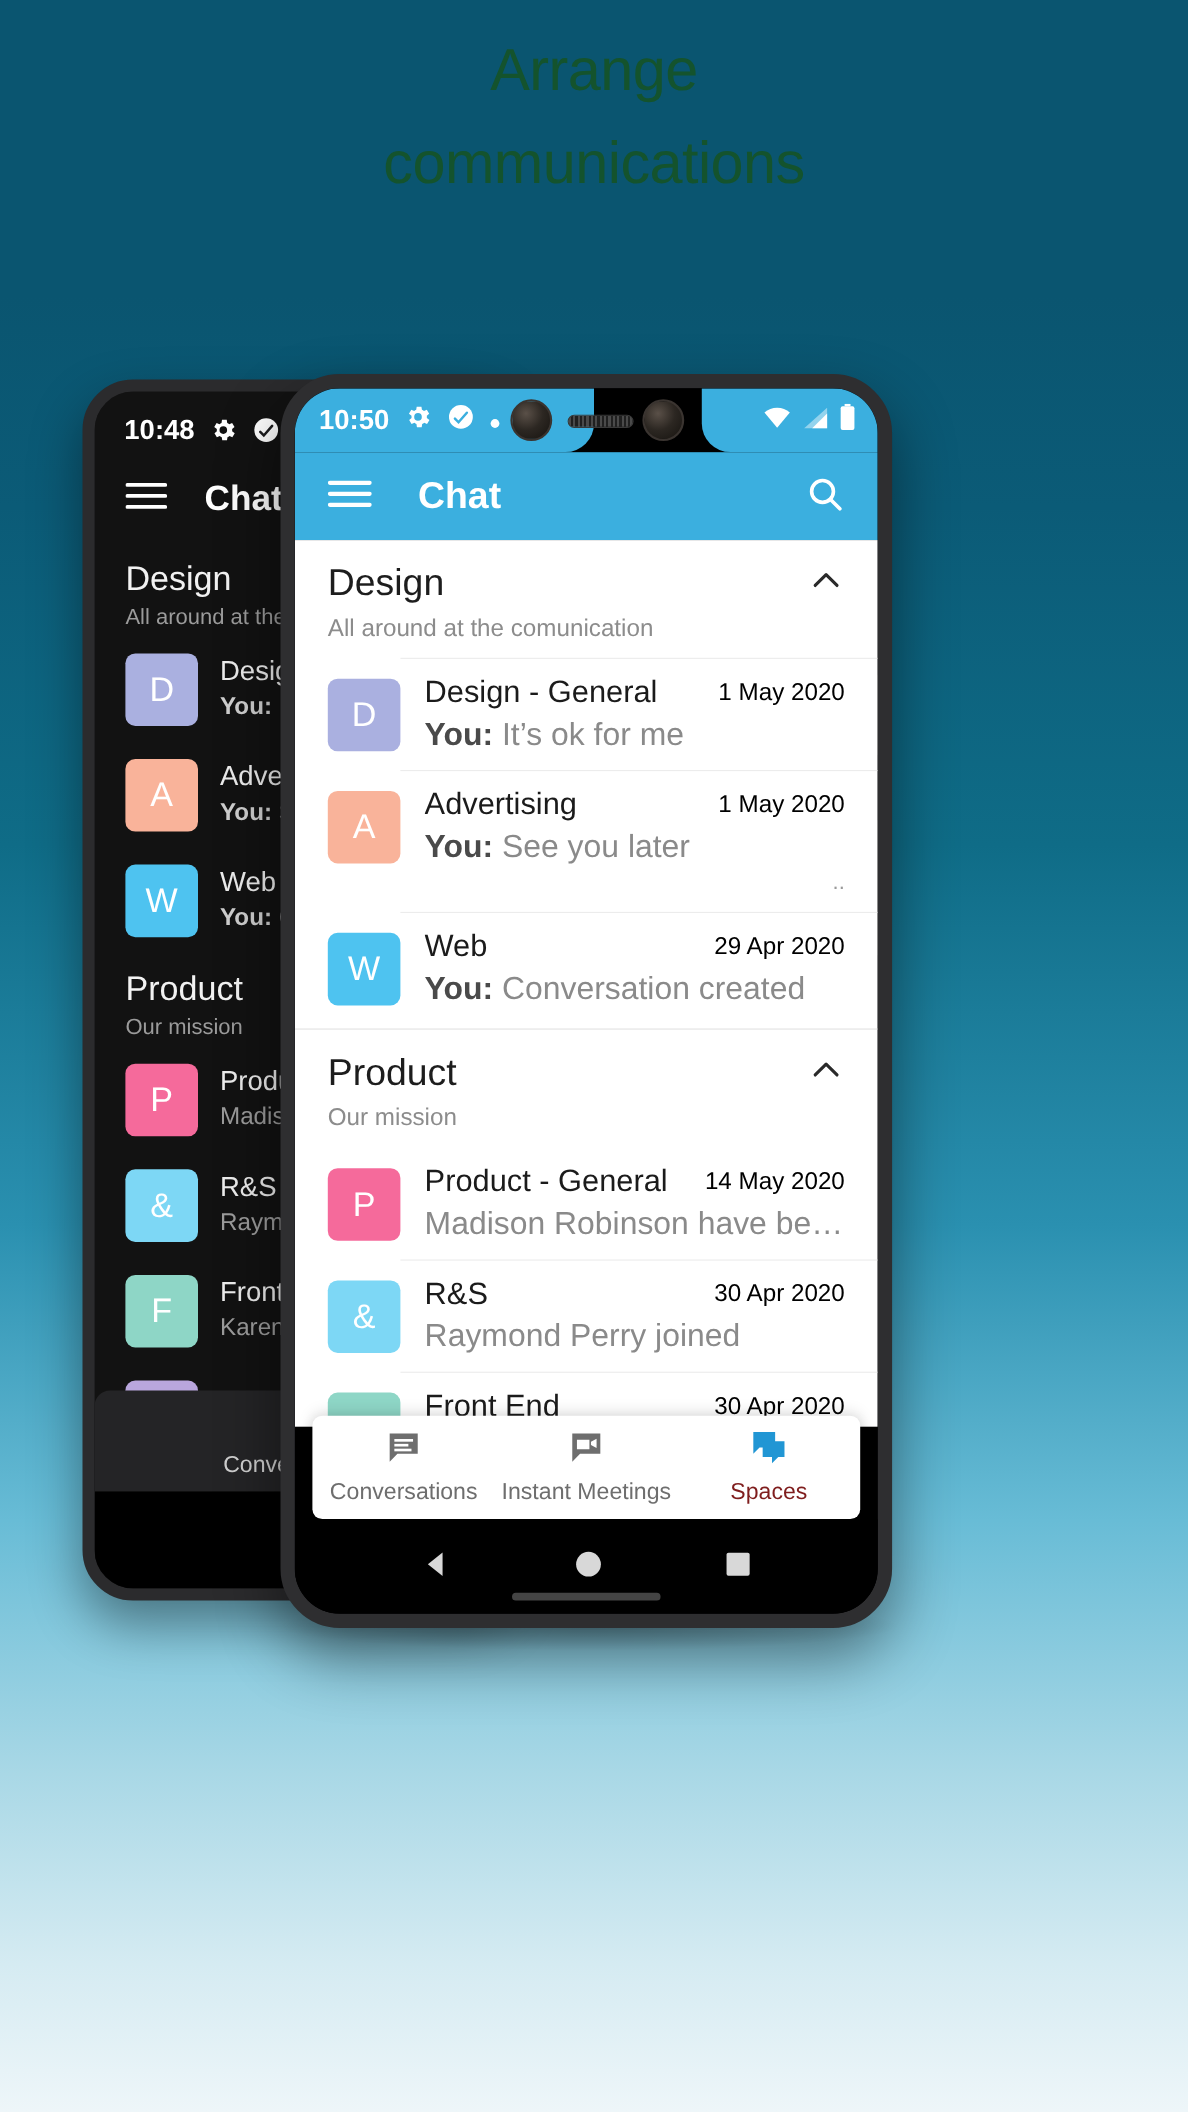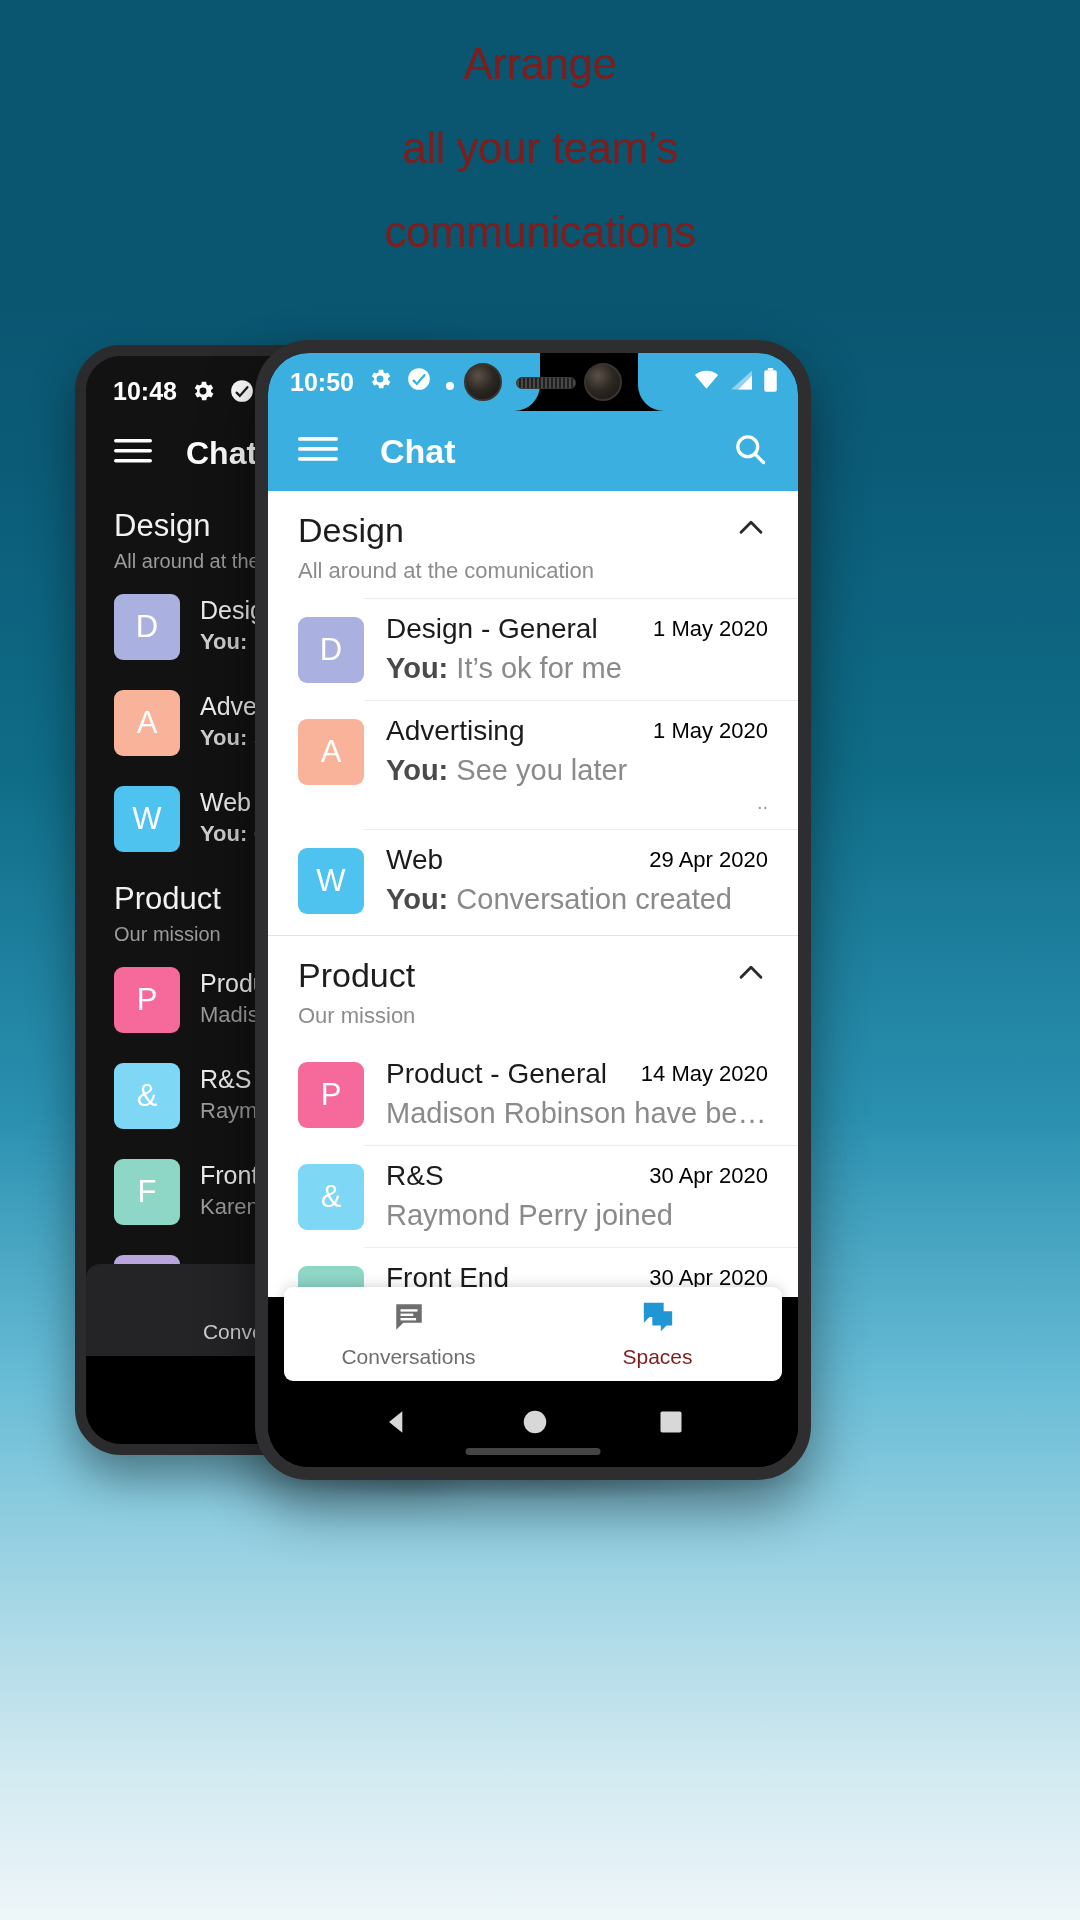--- a/index.html
+++ b/index.html
@@ -9,22 +9,22 @@
     background:linear-gradient(180deg,
       #0a5570 0%, #0a5570 14%, #0b5b77 24%,
       #0f6c87 40%, #2a90b0 58%, #68bcd6 72%,
       #a9d8e6 84%, #d5ebf2 93%, #eef6f9 100%);
     position:relative;
   }
 
   
   .headline {
     position:absolute; top:22px; left:0; width:1080px;
-    text-align:center; color:#7f1d1d;
-    font-size:44px; line-height:84px; font-weight:400;
+    text-align:center; color:#14532d;
+    font-size:54px; line-height:84px; font-weight:400;
     letter-spacing:-0.5px;
   }
   .headline .hl { display:block; }
 
   
   .phone-back {
     position:absolute; left:75px; top:345px;
     width:390px; height:1110px;
     background:#1c1c1e;
     border:11px solid #2b2b2d;
@@ -179,21 +179,20 @@
   .handle {
     position:absolute; left:50%; transform:translateX(-50%); bottom:12px;
     width:135px; height:7px; background:#444; border-radius:4px;
   }
 </style>
 </head>
 <body>
 
 <div class="headline">
   <span class="hl">Arrange</span>
-  <span class="hl">all your team’s</span>
   <span class="hl">communications</span>
 </div>
 
 <div class="phone-shadow"></div>
 
 <div class="phone-back">
   <div class="pb-screen">
 
     <div class="pb-status">
       <span>10:48</span>
@@ -485,20 +484,30 @@
               <path d="M3 3h18v13H8l-5 5z"></path>
               <g fill="#fff">
                 <rect x="6" y="6.5" width="12" height="1.7"></rect>
                 <rect x="6" y="9.6" width="9" height="1.7"></rect>
                 <rect x="6" y="12.7" width="11" height="1.7"></rect>
               </g>
             </svg>
         </span>
         <span class="lbl">Conversations</span>
       </div>
+      <div class="navtab">
+        <span>
+          <svg width="34" height="34" viewBox="0 0 24 24" fill="#6e6e6e">
+              <path d="M3 3h18v13H8l-5 5z"></path>
+              <path d="M6 7h8v6H6z" fill="#fff"></path>
+              <path d="M15 8.3l3.6-2v6l-3.6-2z" fill="#fff"></path>
+            </svg>
+        </span>
+        <span class="lbl">Instant Meetings</span>
+      </div>
       <div class="navtab active">
         <span>
           <svg width="34" height="34" viewBox="0 0 24 24" fill="#2196d4">
               <path d="M2 2h14v10H6l-4 4z"></path>
               <path d="M8 8h14v10h-4l-4 4v-4H8z"></path>
             </svg>
         </span>
         <span class="lbl">Spaces</span>
       </div>
     </div>

